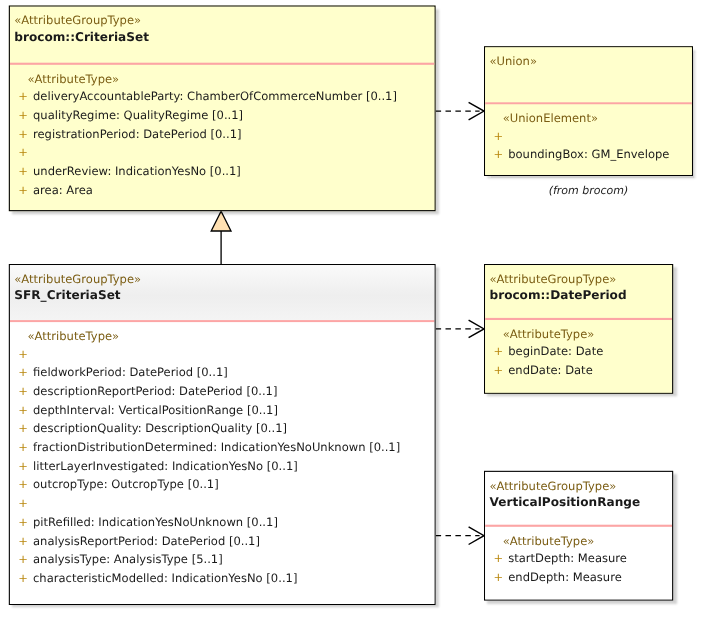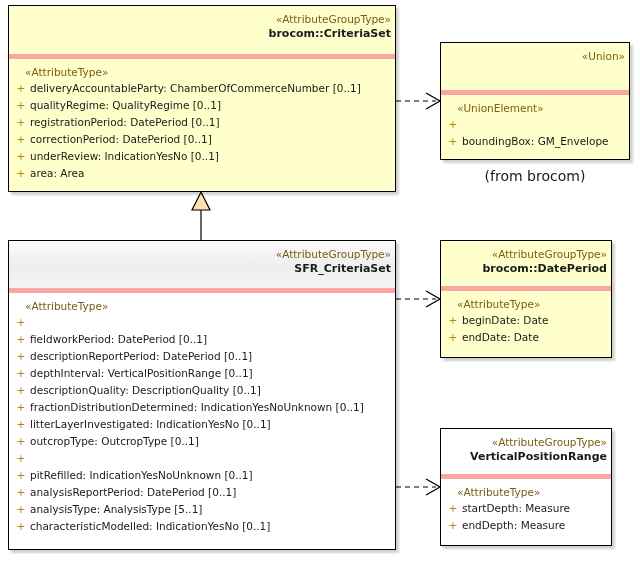--- a/index.html
+++ b/index.html
@@ -31,23 +31,23 @@
     border: 1px solid #000000;
     box-shadow: 3px 3px 2px rgba(0,0,0,0.18);
     overflow: hidden;
     z-index: 5;
   }
   .uml-class.yellow { background: #ffffcc; }
   .uml-class.white  { background: #ffffff; }
 
   .class-header {
     box-sizing: border-box;
-    text-align: right;
+    text-align: left;
     padding: 6px 4px 7px 4px;
-    border-bottom: 5px solid #fca5a5;
+    border-bottom: 2px solid #fca5a5;
     overflow: hidden;
   }
   .class-header.yellow { background: #ffffcc; }
   .class-header.gray {
     background: linear-gradient(to bottom, #fafafa 0%, #eeeeee 55%, #f4f4f4 100%);
   }
   .class-header.white { background: #ffffff; }
 
   .stereotype {
     font-size: 10.5px;
@@ -93,21 +93,22 @@
     text-align: center;
   }
   .attr-text {
     font-size: 10.5px;
     color: #1a1a1a;
     white-space: nowrap;
   }
 
   .from-package {
     position: absolute;
-    font-size: 14px;
+    font-size: 10px;
+    font-style: italic;
     color: #1a1a1a;
     white-space: nowrap;
     z-index: 6;
   }
 
   svg.connectors {
     position: absolute;
     left: 0;
     top: 0;
     width: 640px;
@@ -158,21 +159,20 @@
       <div class="attr-row">
         <span class="attr-vis">+</span>
         <span class="attr-text">qualityRegime: QualityRegime [0..1]</span>
       </div>
       <div class="attr-row">
         <span class="attr-vis">+</span>
         <span class="attr-text">registrationPeriod: DatePeriod [0..1]</span>
       </div>
       <div class="attr-row">
         <span class="attr-vis">+</span>
-        <span class="attr-text">correctionPeriod: DatePeriod [0..1]</span>
       </div>
       <div class="attr-row">
         <span class="attr-vis">+</span>
         <span class="attr-text">underReview: IndicationYesNo [0..1]</span>
       </div>
       <div class="attr-row">
         <span class="attr-vis">+</span>
         <span class="attr-text">area: Area</span>
       </div>
     </div>

